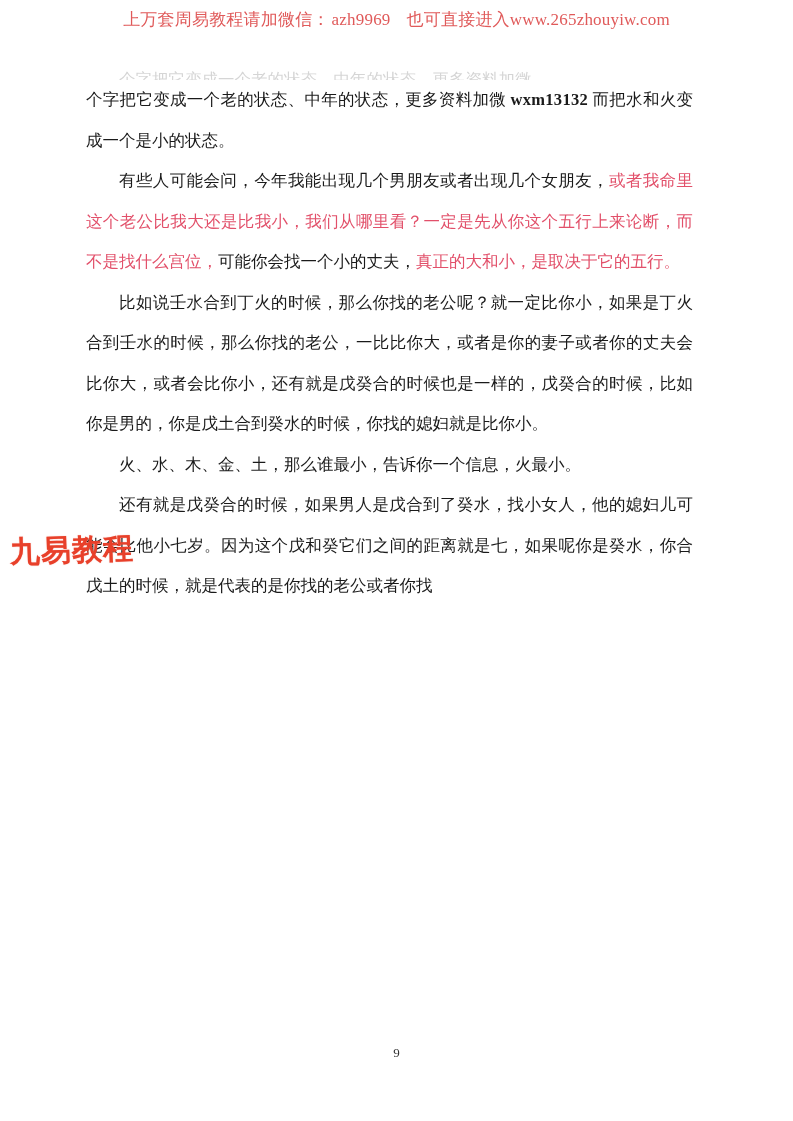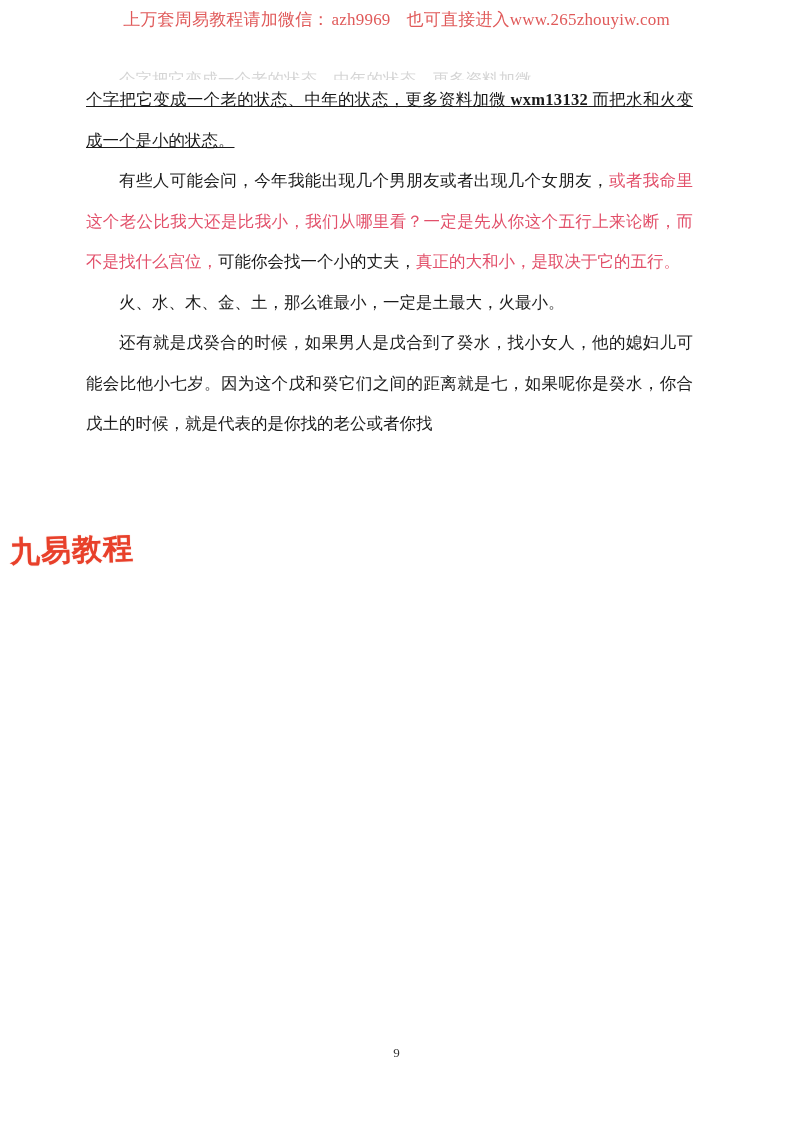--- a/index.html
+++ b/index.html
@@ -59,21 +59,20 @@
     text-justify: inter-ideograph;
   }
 
   .para {
     margin: 0;
     text-indent: 2em;
     color: #1a1a1a;
   }
   .para.no-indent {
     text-indent: 0;
-    text-decoration: underline;
   }
   .para.clipped {
     
     height: 20px;
     overflow: hidden;
     color: #888;
     text-indent: 2em;
     font-size: 16.5px;
     line-height: 40.5px;
     opacity: 0.35;
@@ -132,23 +131,26 @@
 
     <p class="para no-indent">
       <span>个字把它变成一个老的状态、中年的状态，更多资料加微 </span><span class="bold-latin">wxm13132</span><span> 而把水和火变成一个是小的状态。</span>
     </p>
 
     <p class="para">
       <span>有些人可能会问，今年我能出现几个男朋友或者出现几个女朋友，</span><span class="red">或者我命里这个老公比我大还是比我小，我们从哪里看？一定是先从你这个五行上来论断，而不是找什么宫位，</span><span>可能你会找一个小的丈夫，</span><span class="red">真正的大和小，是取决于它的五行。</span>
     </p>
 
 
+    <p class="para">
+      <span>比如说壬水合到丁火的时候，那么你找的老公呢？就一定比你小，如果是丁火合到壬水的时候，那么你找的老公，一比比你大，或者是你的妻子或者你的丈夫会比你大，或者会比你小，还有就是戊癸合的时候也是一样的，戊癸合的时候，比如你是男的，你是戊土合到癸水的时候，你找的媳妇就是比你小。</span>
+    </p>
 
     <p class="para">
-      <span>火、水、木、金、土，那么谁最小，一定是土最大，火最小。</span>
+      <span>火、水、木、金、土，那么谁最小，告诉你一个信息，火最小。</span>
     </p>
 
 
     <p class="para">
       <span>还有就是戊癸合的时候，如果男人是戊合到了癸水，找小女人，他的媳妇儿可能会比他小七岁。因为这个戊和癸它们之间的距离就是七，如果呢你是癸水，你合戊土的时候，就是代表的是你找的老公或者你找</span>
     </p>
 
   </div>
 
   <div class="logo-watermark">九易教程</div>

